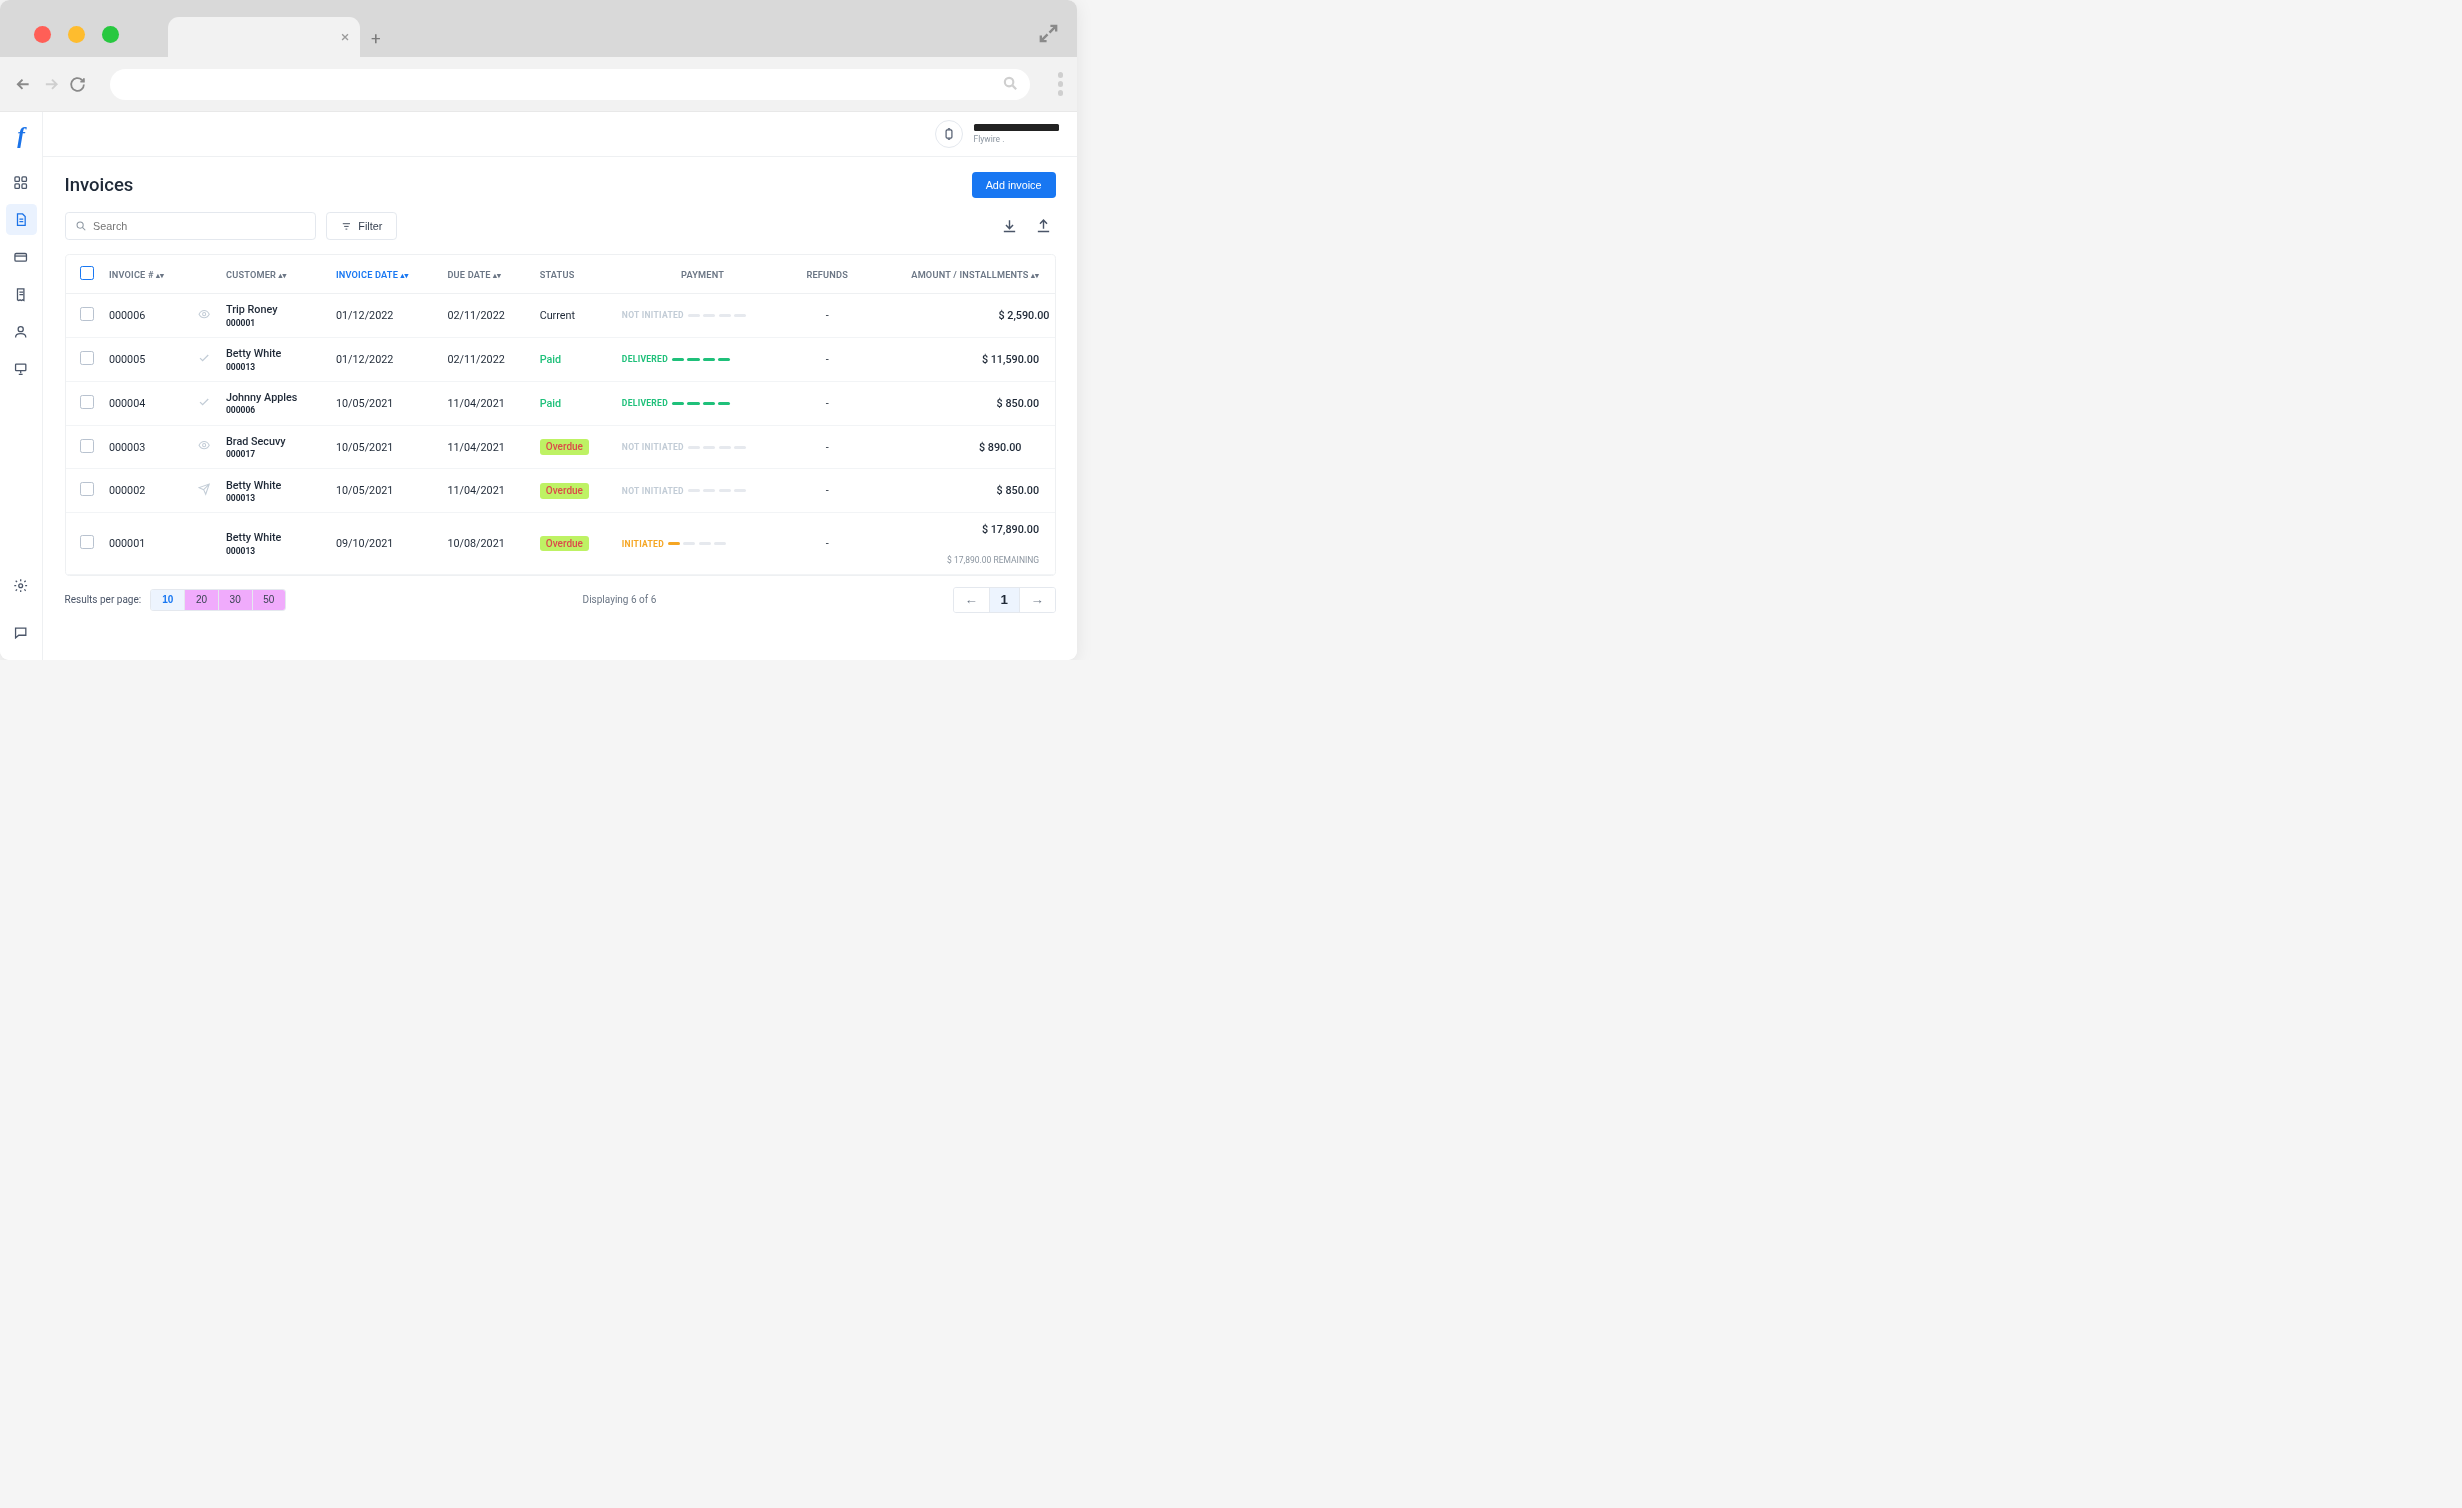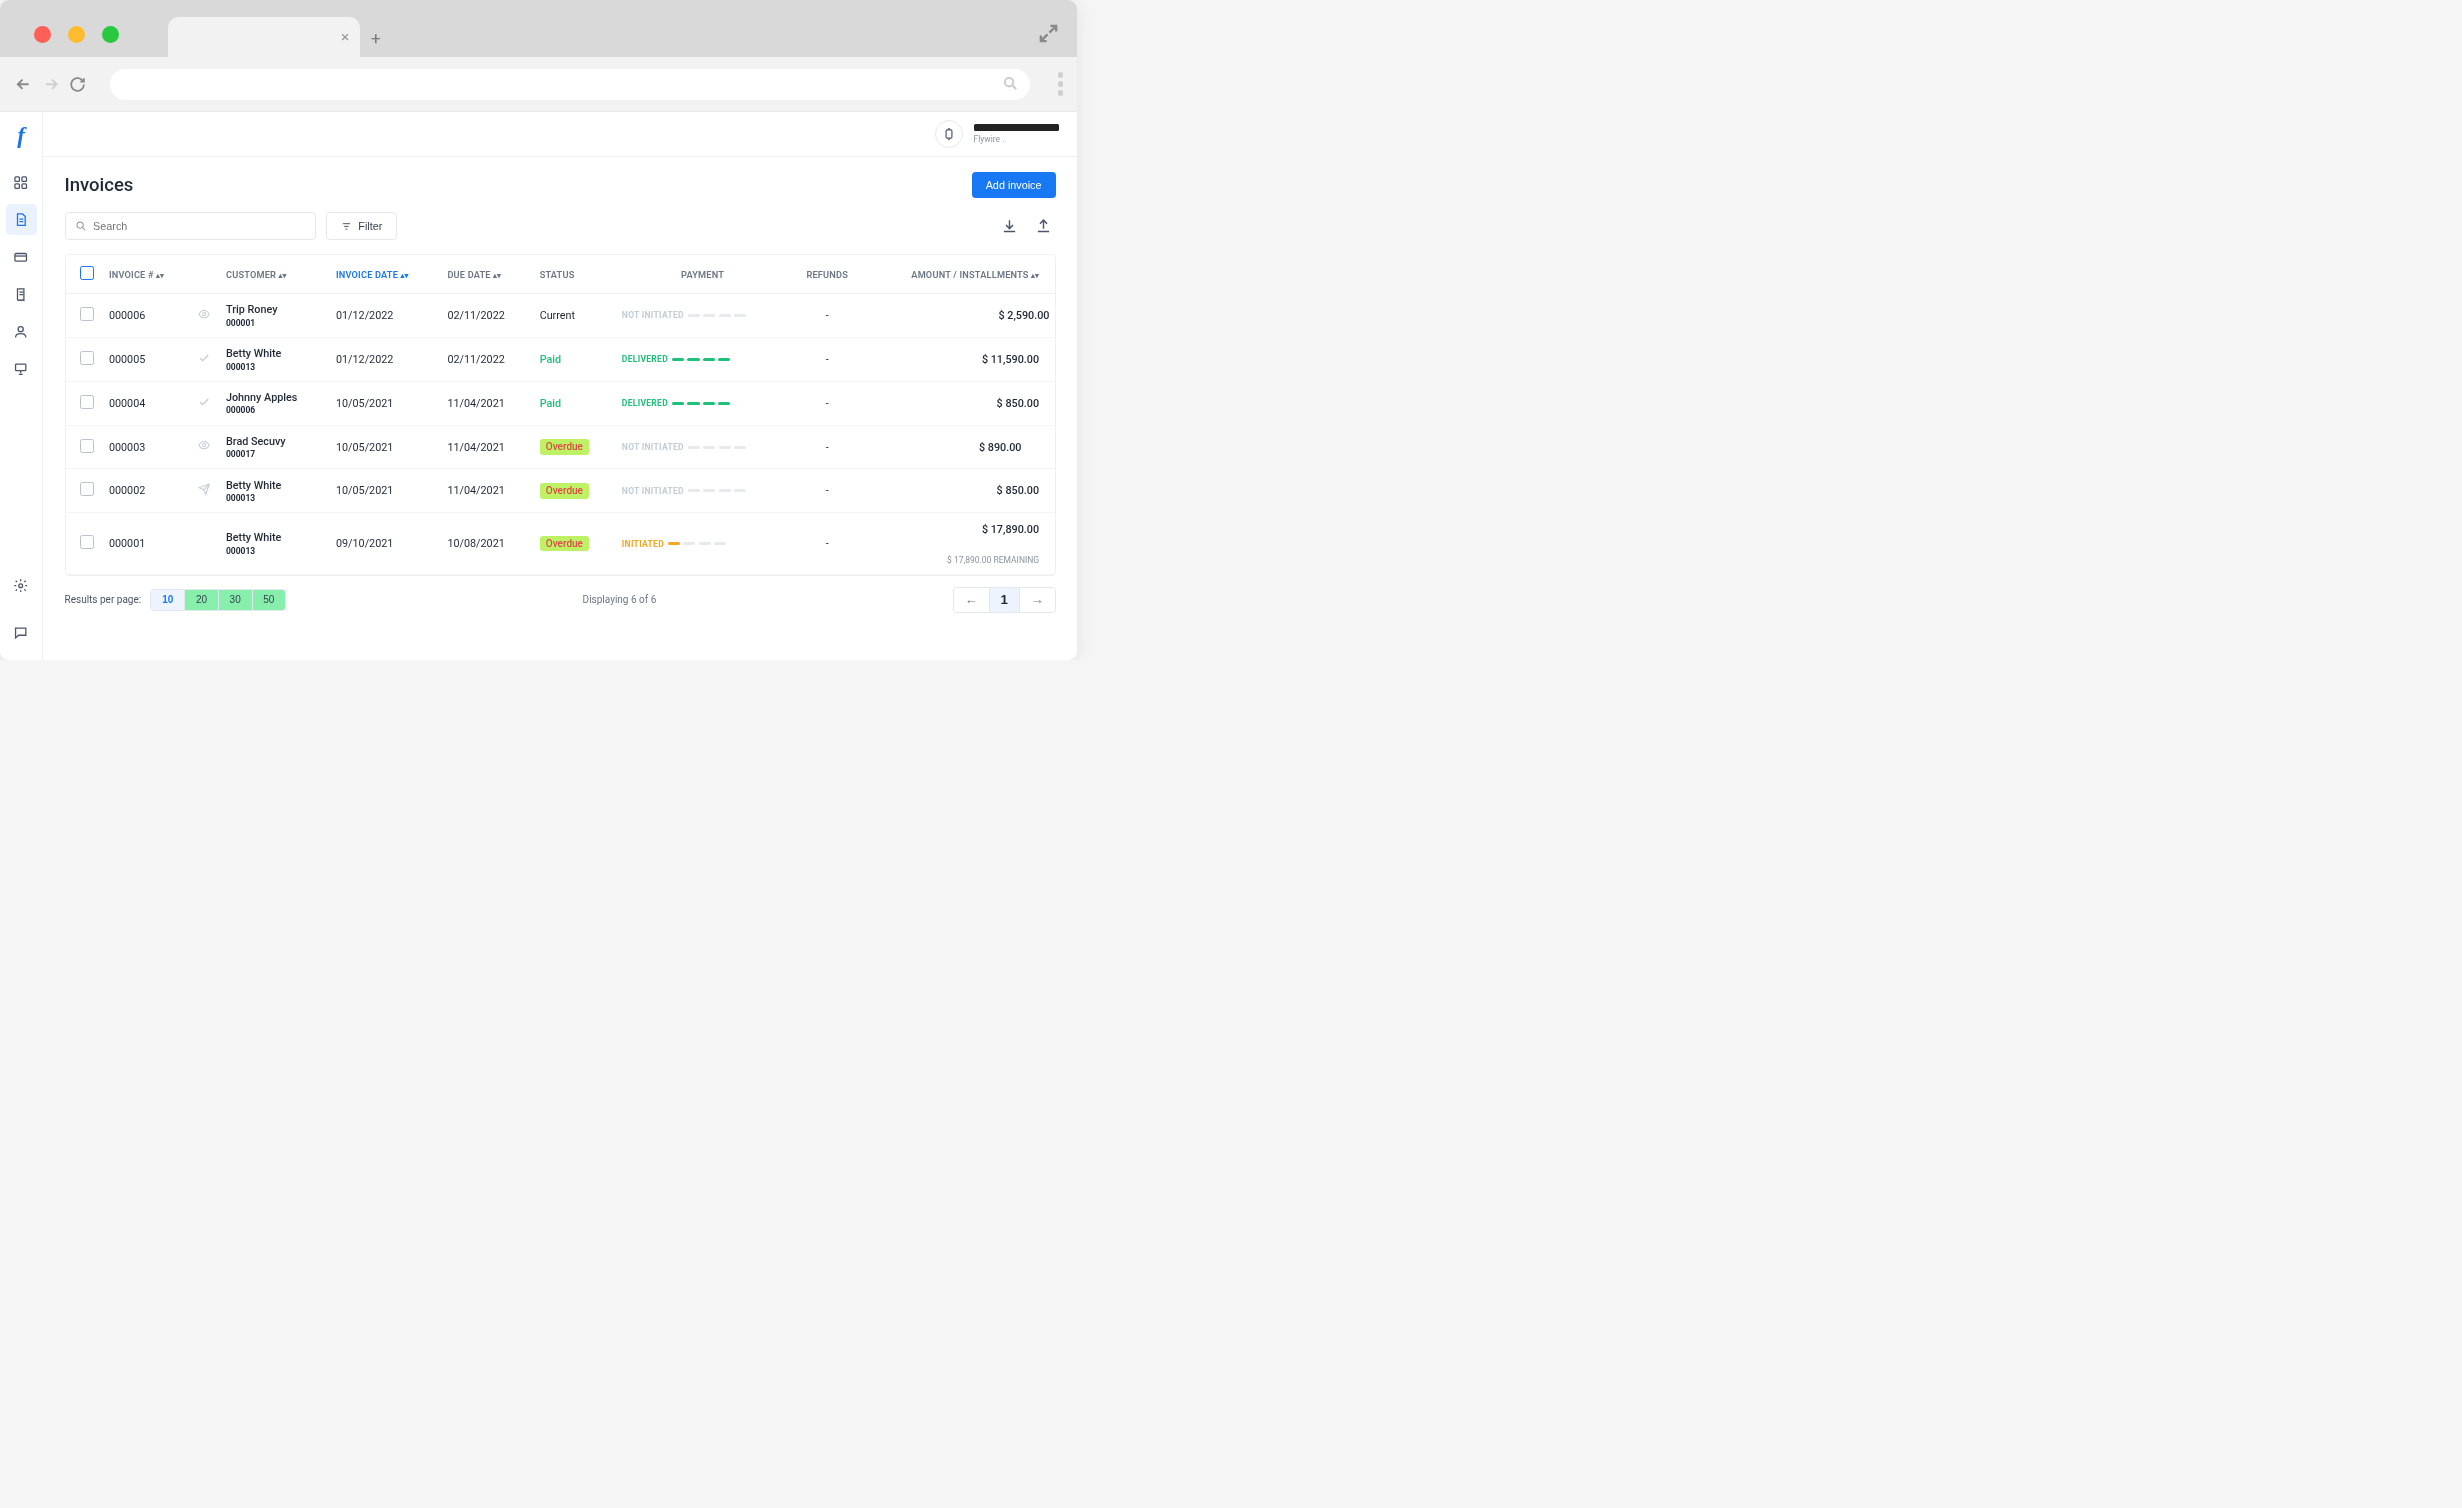--- a/index.html
+++ b/index.html
@@ -71,21 +71,21 @@
 .dashes span{width:12.3px;height:3.1px;border-radius:1.5px;background:#e6e9ee;}
 .dashes.del span{background:#1fc07a;}
 .dashes.init span:first-child{background:#f5a623;}
 .amt{font-weight:500;text-align:right;}
 .remaining{font-size:8.5px;color:#8a949f;margin-top:19px;text-align:right;}
 .sorter{font-size:7.7px;color:inherit;margin-left:2.3px;display:inline-block;}
 
 .footer{display:flex;align-items:center;padding:10.8px 0 3.1px;font-size:10px;color:#4a5568;}
 .rpp{display:flex;align-items:center;gap:9.2px;}
 .pgbtns{display:flex;border:0.8px solid #e4e8ee;border-radius:3.1px;overflow:hidden;}
-.pgbtns button{border:none;background:#86efac;padding:4.6px 10.8px;font-size:10px;border-right:0.8px solid #e4e8ee;cursor:pointer;color:#374151;}
+.pgbtns button{border:none;background:#f0abfc;padding:4.6px 10.8px;font-size:10px;border-right:0.8px solid #e4e8ee;cursor:pointer;color:#374151;}
 .pgbtns button:last-child{border-right:none;}
 .pgbtns button.on{background:#edf4fe;color:#1877f2;font-weight:600;}
 .footspacer{flex:1;}
 .displaying{color:#6b7685;}
 .pager{display:flex;border:0.8px solid #e4e8ee;border-radius:3.1px;overflow:hidden;margin-left:auto;}
 .pager button{border:none;background:#fff;padding:4.6px 10.8px;border-right:0.8px solid #e4e8ee;cursor:pointer;color:#6b7685;}
 .pager button:last-child{border-right:none;}
 .pager button.on{background:#edf4fe;color:#1f2937;font-weight:600;}
 svg{display:block;}
 </style>

